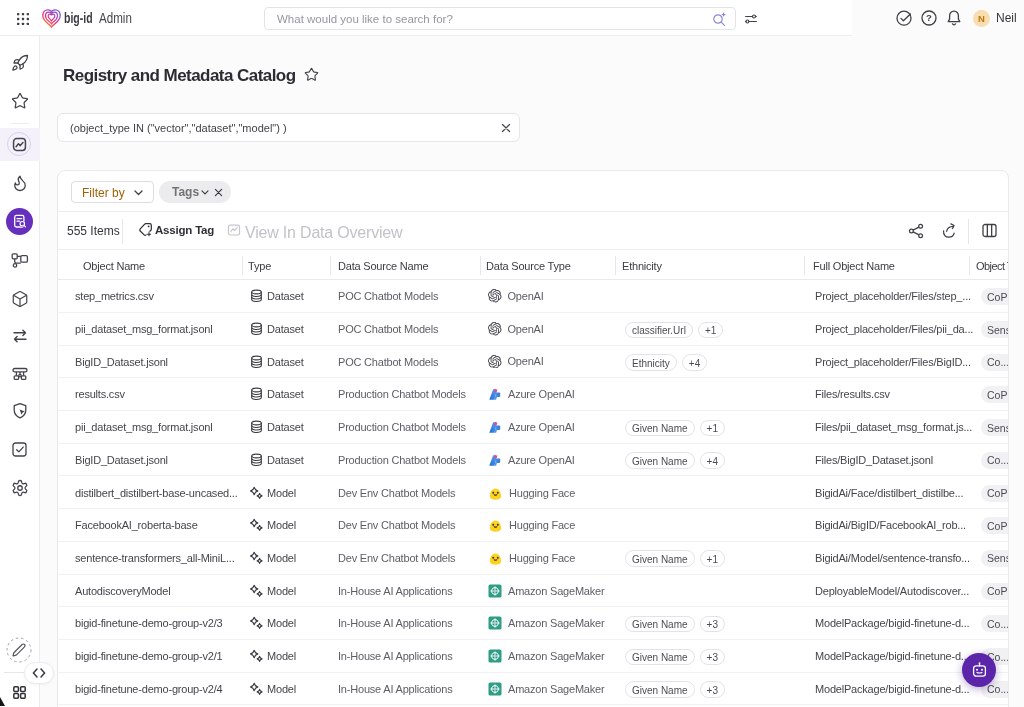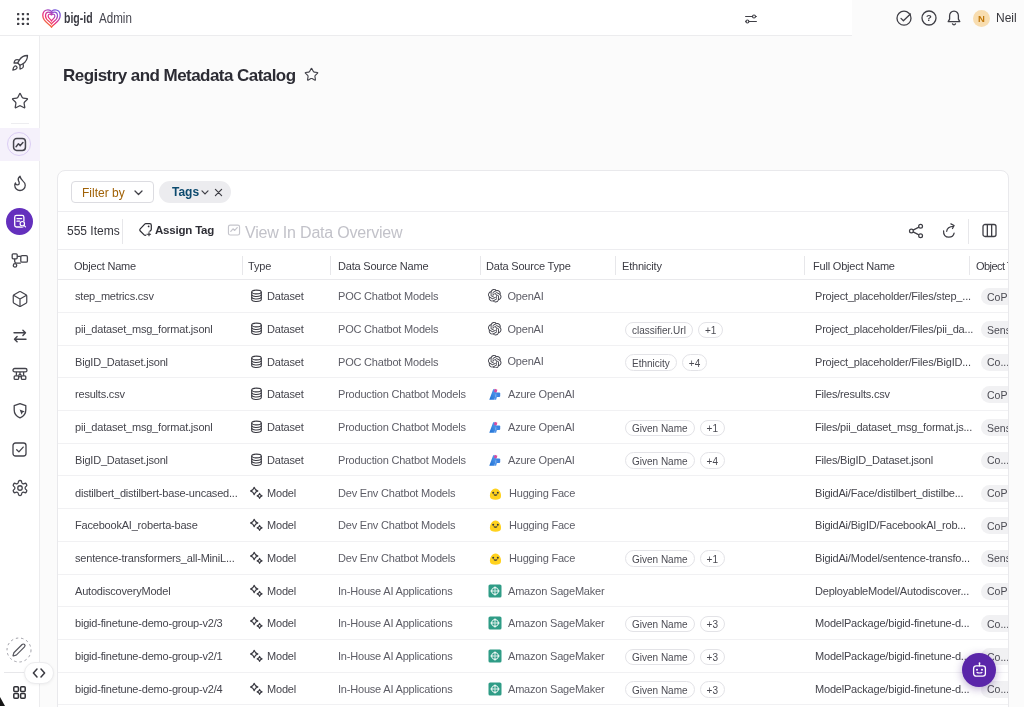--- a/index.html
+++ b/index.html
@@ -7,21 +7,21 @@
 #sidebar{position:absolute;left:0;top:36px;width:40px;height:671px;background:#fff;border-right:1px solid #ececee;z-index:25}
 #main{position:absolute;left:41px;top:36px;width:983px;height:671px}
 .ttl{position:absolute;left:22px;top:30px;font-size:17px;font-weight:700;color:#2c2c34;letter-spacing:-.55px}
 .qbox{position:absolute;left:16px;top:77px;width:463px;height:29px;background:#fff;border:1px solid #e6e6e9;border-radius:6px}
 .qbox span{position:absolute;left:12px;top:8px;font-size:11px;color:#3f3f46}
 #card{position:absolute;left:16px;top:134px;width:952px;height:545px;background:#fff;border:1px solid #e9e9ec;border-radius:8px 8px 0 0;overflow:hidden}
 .filterrow{position:absolute;left:0;top:0;width:100%;height:41px;border-bottom:1px solid #ededf0}
 .fselect{position:absolute;left:13px;top:10px;width:83px;height:22px;border:1px solid #dcdce1;border-radius:4px;background:#fff}
 .fselect span{position:absolute;left:10px;top:4px;font-size:12px;color:#a16207}
 .tagschip{position:absolute;left:101px;top:10px;width:72px;height:22px;background:#ececef;border-radius:12px}
-.tagschip span{position:absolute;left:13px;top:4px;font-size:12px;font-weight:700;color:#0c4a6e}
+.tagschip span{position:absolute;left:13px;top:4px;font-size:12px;font-weight:700;color:#737373}
 .toolbar{position:absolute;left:0;top:42px;width:100%;height:37px;border-bottom:1px solid #ededf0}
 .titems{position:absolute;left:9px;top:11px;font-size:12px;color:#34343b}
 .tdiv{position:absolute;left:64px;top:6px;width:1px;height:25px;background:#e7e7ea}
 .atag{position:absolute;left:97px;top:11px;font-size:11.5px;letter-spacing:-.2px;font-weight:700;color:#2f2f36}
 .vdo{position:absolute;left:187px;top:11px;font-size:16px;letter-spacing:-.2px;color:#c2c2c9}
 .thead{position:absolute;left:0;top:80px;width:952px;height:29px;border-bottom:1px solid #e9e9ec}
 .th{position:absolute;top:9px;font-size:11px;letter-spacing:-.2px;color:#3c3c44;white-space:nowrap}
 .cdiv{position:absolute;top:5px;width:1px;height:19px;background:#e7e7ea}
 .row{position:absolute;left:0;width:952px;height:32.7px;border-bottom:1px solid #f1f1f3}
 .cell{position:absolute;top:10px;font-size:11px;letter-spacing:-.2px;color:#45454d;white-space:nowrap}
@@ -54,20 +54,30 @@
         </linearGradient>
       </defs>
 <g fill="none" stroke="url(#lg1)">
 <path stroke-width="1.3" d="M0 8.6C-1.9 5.4-8.7 3.4-8.7-3-8.7-6.6-6.3-8.7-3.6-8.7-1.7-8.7 0-7.6 0-5.6 0-7.6 1.7-8.7 3.6-8.7 6.3-8.7 8.7-6.6 8.7-3 8.7 3.4 1.9 5.4 0 8.6Z"></path>
 <path stroke-width="1.25" d="M0 5.4C-1.5 3-6 1.6-6-2.6-6-5-4.4-6.3-2.7-6.3-1.4-6.3 0-5.4 0-3.8 0-5.4 1.4-6.3 2.7-6.3 4.4-6.3 6-5 6-2.6 6 1.6 1.5 3 0 5.4Z"></path>
 <path stroke-width="1.2" d="M0 2.4C-1 .7-3.4-.3-3.4-2.4-3.4-3.7-2.5-4.3-1.6-4.3-.8-4.3 0-3.8 0-2.9 0-3.8.8-4.3 1.6-4.3 2.5-4.3 3.4-3.7 3.4-2.4 3.4-.3 1 .7 0 2.4Z"></path>
 </g>
     </svg>
 <div class="abs" style="left:64px;top:9px;font-size:15px;font-weight:800;color:#3b3b43;transform:scaleX(.7);transform-origin:0 0;white-space:nowrap">big-id</div>
 <div class="abs" style="left:99px;top:9.5px;font-size:14.5px;color:#45454e;transform:scaleX(.8);transform-origin:0 0;white-space:nowrap">Admin</div>
+<div class="abs" style="left:264px;top:7px;width:472px;height:23px;border:1px solid #e4e4e8;border-radius:4px;background:#fff">
+  <span class="abs" style="left:12px;top:5px;font-size:11.5px;color:#96969f">What would you like to search for?</span>
+  <svg class="abs" style="right:8px;top:3px" width="16" height="16" viewBox="0 0 16 16">
+        <g fill="none" stroke="#8a8ada" stroke-width="1.2">
+          <circle cx="7" cy="8" r="4.2"></circle>
+          <path d="M10.2 11.2 13.4 14.4" stroke-linecap="round"></path>
+        </g>
+        <path d="M12.6 1.2l.7 1.7 1.7.7-1.7.7-.7 1.7-.7-1.7-1.7-.7 1.7-.7Z" fill="#7b7bdc"></path>
+      </svg>
+</div>
 <svg class="abs" style="left:745px;top:13px" width="12" height="12" viewBox="0 0 12 12">
       <g fill="none" stroke="#3f3f46" stroke-width="1.1" stroke-linecap="round">
         <path d="M.6 3.5h7M10.9 3.5h.5M.6 8.5h.5M4 8.5h7.4"></path>
         <circle cx="9" cy="3.5" r="1.5"></circle>
         <circle cx="2.4" cy="8.5" r="1.5"></circle>
       </g>
     </svg>
 <svg class="abs" style="left:895px;top:9px" width="18" height="18" viewBox="0 0 18 18">
       <g fill="none" stroke="#3f3f46" stroke-width="1.3" stroke-linecap="round" stroke-linejoin="round">
         <circle cx="9" cy="9.2" r="7"></circle>
@@ -195,20 +205,26 @@
         <rect x="7.6" y="7.6" width="4.6" height="4.6" rx="1"></rect>
       </g>
     </svg>
 </div>
 <div class="abs" style="left:0;top:697px;width:0;height:0;border-left:5px solid #151515;border-top:9px solid transparent;z-index:50"></div>
 <div id="main">
 <div class="ttl">Registry and Metadata Catalog</div>
 <svg class="abs" style="left:263px;top:31px" width="15" height="15" viewBox="0 0 24 24">
       <path d="M11.52 2.3a.53.53 0 0 1 .95 0l2.31 4.68a2.12 2.12 0 0 0 1.6 1.16l5.16.76a.53.53 0 0 1 .3.9l-3.74 3.64a2.12 2.12 0 0 0-.61 1.88l.88 5.14a.53.53 0 0 1-.77.56l-4.62-2.43a2.12 2.12 0 0 0-1.97 0l-4.62 2.43a.53.53 0 0 1-.77-.56l.88-5.14a2.12 2.12 0 0 0-.61-1.88L2.16 9.8a.53.53 0 0 1 .3-.9l5.16-.76a2.12 2.12 0 0 0 1.6-1.16z" fill="none" stroke="#43434b" stroke-width="1.8" stroke-linejoin="round"></path>
     </svg>
+<div class="qbox">
+      <span>(object_type IN ("vector","dataset","model") )</span>
+<svg class="abs" style="right:8px;top:9px" width="10" height="10" viewBox="0 0 10 10">
+        <path d="M1.5 1.5 8.5 8.5M8.5 1.5 1.5 8.5" stroke="#4a4a52" stroke-width="1.3" stroke-linecap="round"></path>
+      </svg>
+    </div>
 <div id="card">
 <div class="filterrow">
         <div class="fselect">
           <span>Filter by</span>
           <svg class="abs" style="right:10px;top:8px" width="9" height="6" viewBox="0 0 9 6">
             <path d="M1 1l3.5 3.5L8 1" fill="none" stroke="#3f3f46" stroke-width="1.3" stroke-linecap="round" stroke-linejoin="round"></path>
           </svg>
         </div>
 <div class="tagschip">
           <span>Tags</span>
@@ -258,21 +274,21 @@
         </svg>
 <div class="abs" style="left:910px;top:6px;width:1px;height:25px;background:#e7e7ea"></div>
 <svg class="abs" style="left:923px;top:9px" width="17" height="17" viewBox="0 0 17 17">
           <g fill="none" stroke="#3f3f46" stroke-width="1.3">
             <rect x="2" y="2.5" width="13" height="12" rx="2"></rect>
             <path d="M6.33 2.5v12M10.66 2.5v12"></path>
           </g>
         </svg>
 </div>
 <div class="thead">
-        <span class="th" style="left:16px">Object Name</span>
+        <span class="th" style="left:25px">Object Name</span>
         <span class="th" style="left:190px">Type</span>
         <span class="th" style="left:280px">Data Source Name</span>
         <span class="th" style="left:428px">Data Source Type</span>
         <span class="th" style="left:564px">Ethnicity</span>
         <span class="th" style="left:755px">Full Object Name</span>
         <span class="th" style="left:918px;letter-spacing:-.55px">Object Type</span>
         <div class="cdiv" style="left:183.5px"></div>
         <div class="cdiv" style="left:272.4px"></div>
         <div class="cdiv" style="left:421.9px"></div>
         <div class="cdiv" style="left:557.2px"></div>

